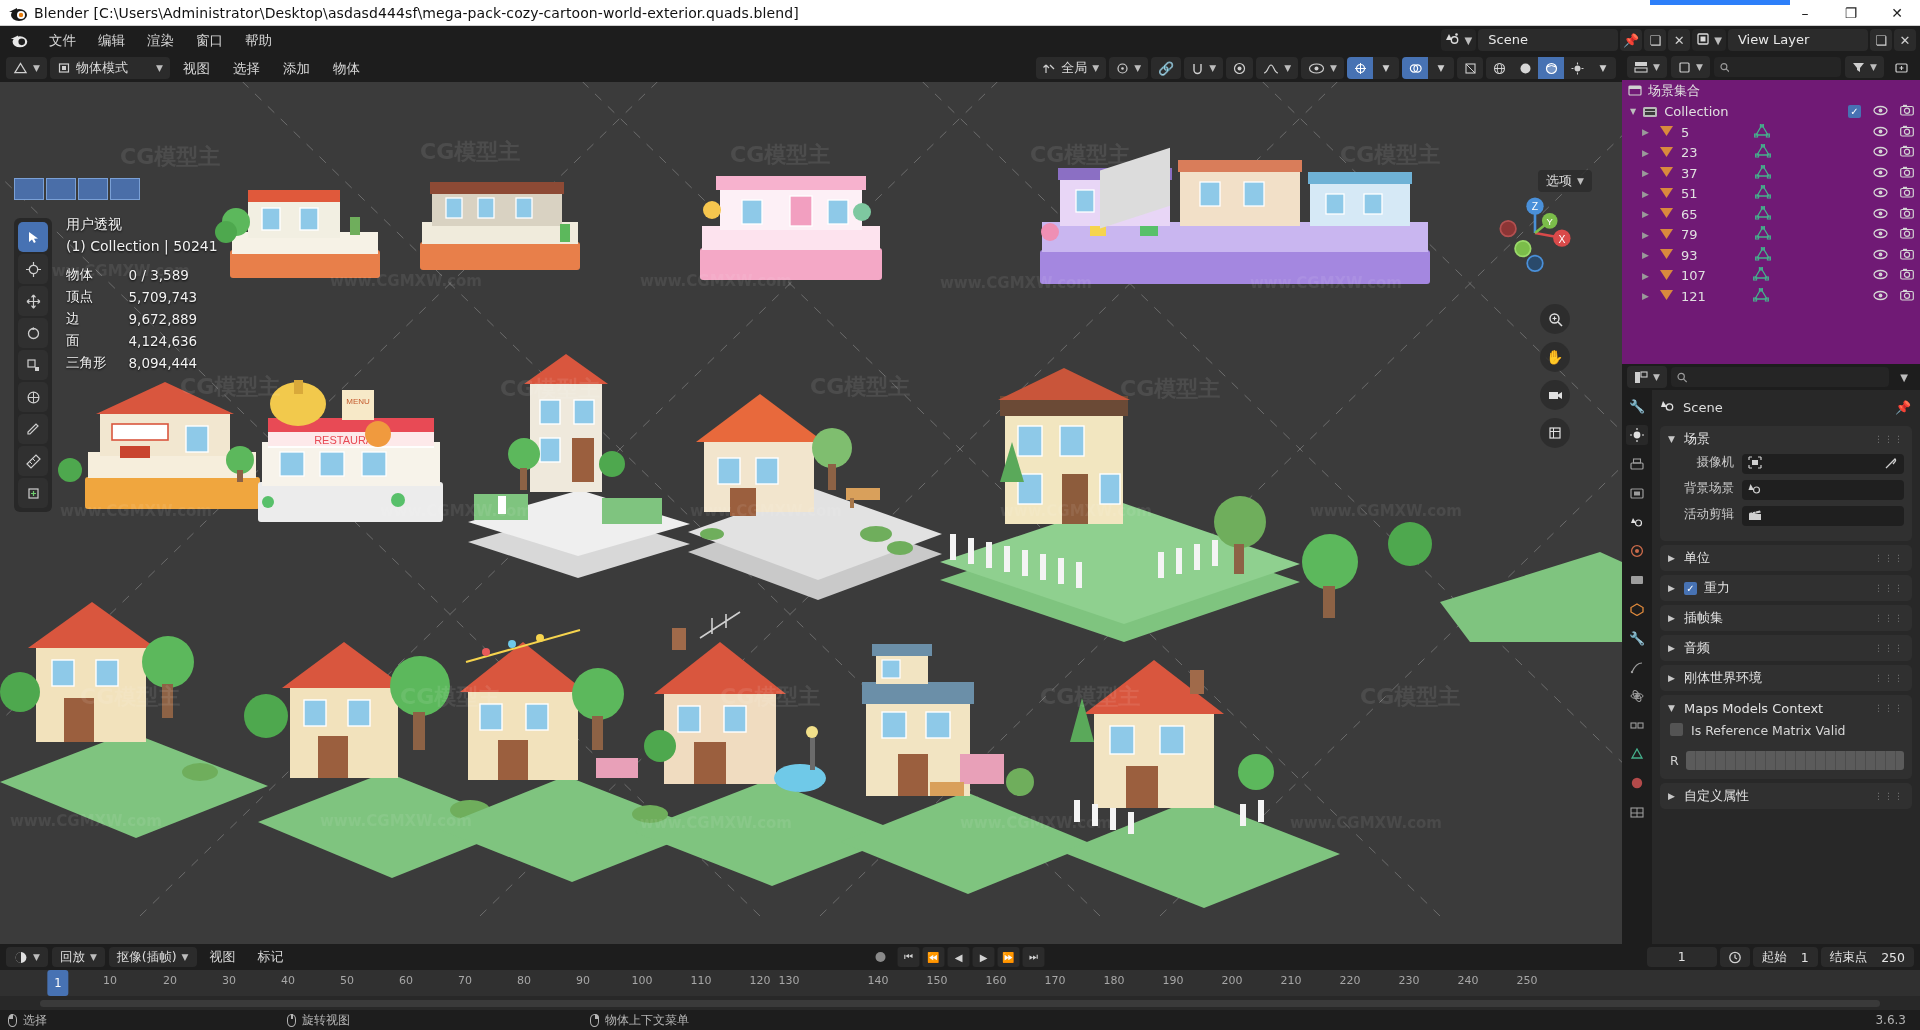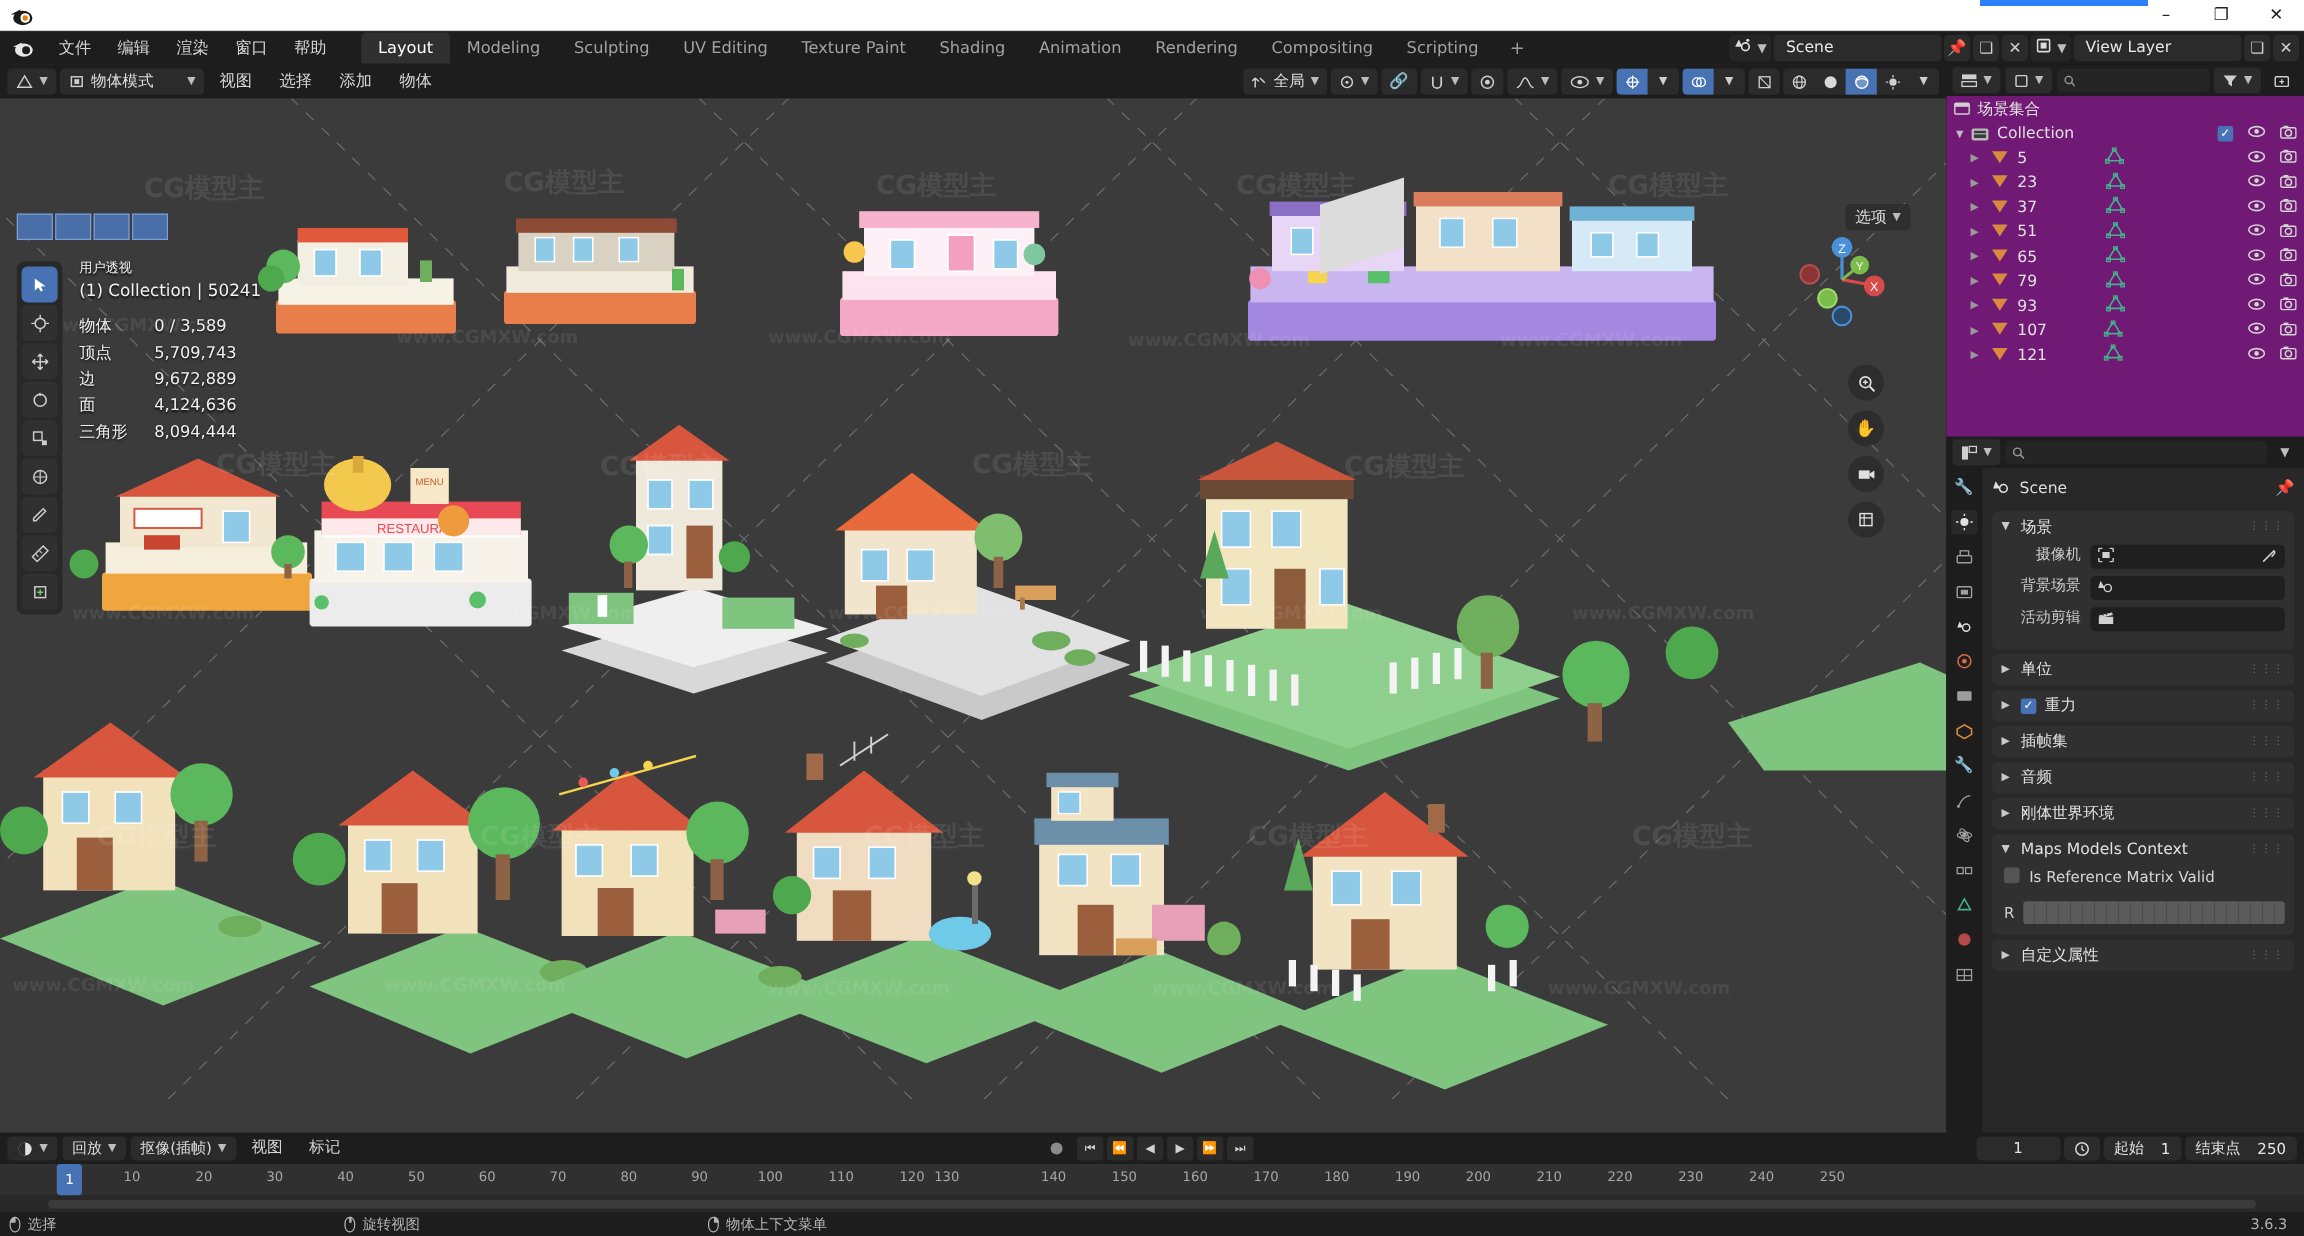--- a/index.html
+++ b/index.html
@@ -76,21 +76,21 @@
     background:#282828; border-radius:6px; padding:4px 0;
     display:flex; flex-direction:column; gap:2px; z-index:25;
   }
   .tool { width:30px; height:30px; margin:0 auto; border-radius:5px;
           display:flex; align-items:center; justify-content:center; color:#cfcfcf; background:#303030; }
   .tool.active { background:#4772b3; color:#fff; }
 
   
   .vp-stats { position:absolute; left:66px; top:134px; z-index:24; pointer-events:none;
               font-size:13.5px; color:#f2f2f2; text-shadow:0 1px 2px rgba(0,0,0,.9); }
-  .vp-stats .line1 { font-size:11px; margin-bottom:4px; }
+  .vp-stats .line1 { font-size:14px; margin-bottom:4px; }
   .vp-stats .line2 { font-size:14px; margin-bottom:10px; }
   .vp-stats table { border-collapse:collapse; }
   .vp-stats td { padding:2px 0; font-size:13.5px; }
   .vp-stats td.k { padding-right:22px; }
 
   
   .vp-seltile { position:absolute; left:14px; top:96px; display:flex; gap:2px; z-index:22; }
   .vp-seltile .t { width:30px; height:22px; background:#4a6ea8; border:1px solid #7aa0d6; }
 
   
@@ -188,20 +188,21 @@
 
   <div class="titlebar">
     <span class="blogo">
       <svg width="24" height="24" viewBox="0 0 24 24">
         <ellipse cx="13" cy="14" rx="8" ry="6" fill="#1a1a1a"></ellipse>
         <circle cx="15" cy="14" r="4" fill="#fff"></circle>
         <circle cx="15" cy="14" r="2.2" fill="#e87d0d"></circle>
         <path d="M3 11 L11 7 L11 11 Z" fill="#1a1a1a"></path>
       </svg>
     </span>
+    <span class="ttext">Blender [C:\Users\Administrator\Desktop\asdasd444sf\mega-pack-cozy-cartoon-world-exterior.quads.blend]</span>
     <div class="winflash"></div>
     <div class="winbtns">
       <div class="winbtn">–</div>
       <div class="winbtn">❐</div>
       <div class="winbtn close">✕</div>
     </div>
   </div>
 
   <div class="topbar">
     <span class="blender-icon">
@@ -210,33 +211,20 @@
         <circle cx="15" cy="14" r="3.6" fill="#1d1d1d"></circle>
         <path d="M3 11 L11 7 L11 11 Z" fill="#e8e8e8"></path>
       </svg>
     </span>
     <div class="menu-item">文件</div>
     <div class="menu-item">编辑</div>
     <div class="menu-item">渲染</div>
     <div class="menu-item">窗口</div>
     <div class="menu-item">帮助</div>
 
-    <div class="ws-tabs">
-      <div class="ws-tab active">Layout</div>
-      <div class="ws-tab">Modeling</div>
-      <div class="ws-tab">Sculpting</div>
-      <div class="ws-tab">UV Editing</div>
-      <div class="ws-tab">Texture Paint</div>
-      <div class="ws-tab">Shading</div>
-      <div class="ws-tab">Animation</div>
-      <div class="ws-tab">Rendering</div>
-      <div class="ws-tab">Compositing</div>
-      <div class="ws-tab">Scripting</div>
-      <div class="ws-plus">+</div>
-    </div>
 
     <div class="topbar-right">
       <div class="scene-chip">
         <span>
           <svg width="16" height="16" viewBox="0 0 16 16">
             <path d="M4 3 L7 9 L1 9 Z" fill="#dcdcdc"></path>
             <circle cx="9.5" cy="9" r="3.2" fill="none" stroke="#dcdcdc" stroke-width="1.4"></circle>
             <circle cx="11.5" cy="3.5" r="1.3" fill="#dcdcdc"></circle>
           </svg>
         </span>

